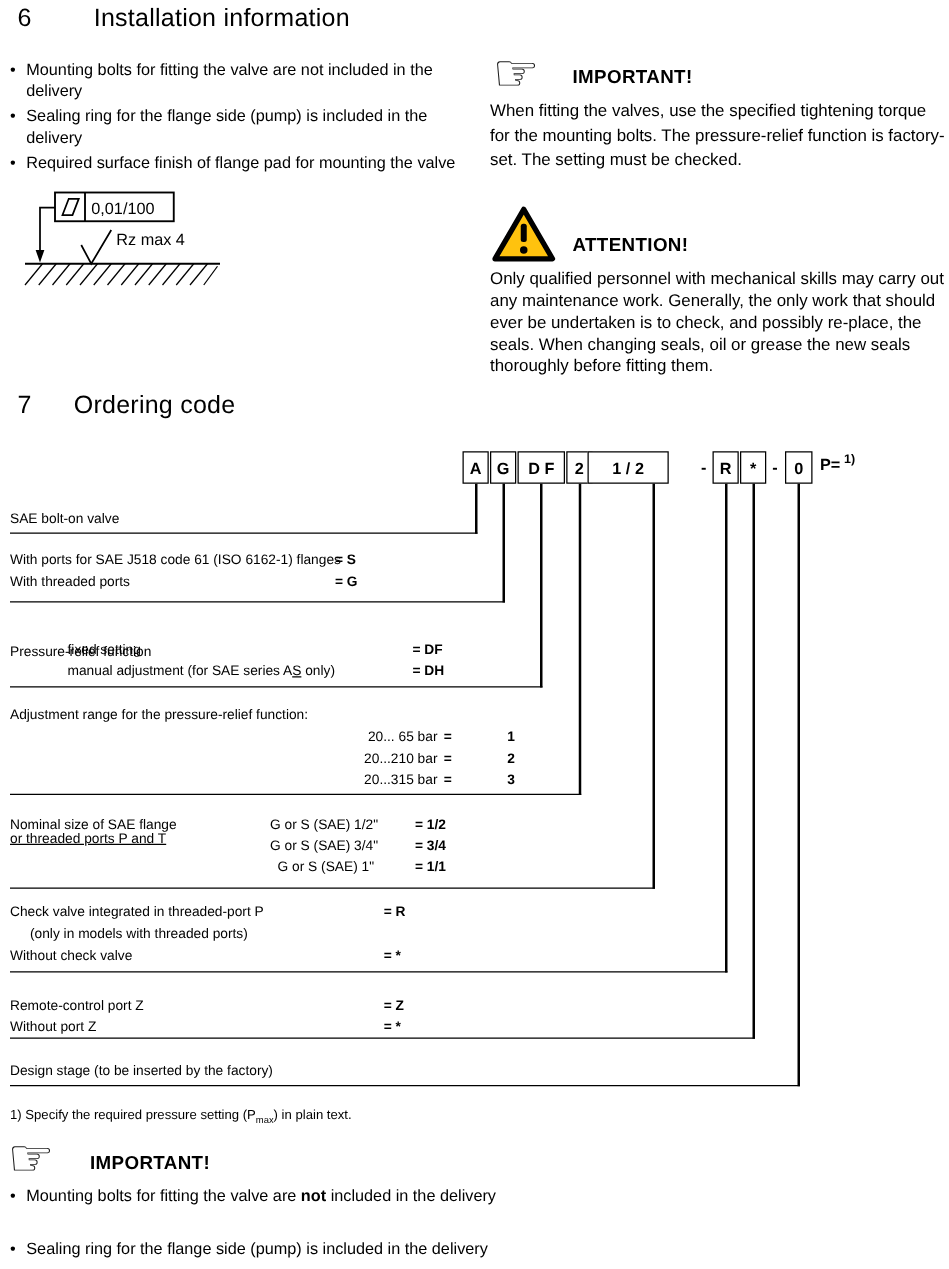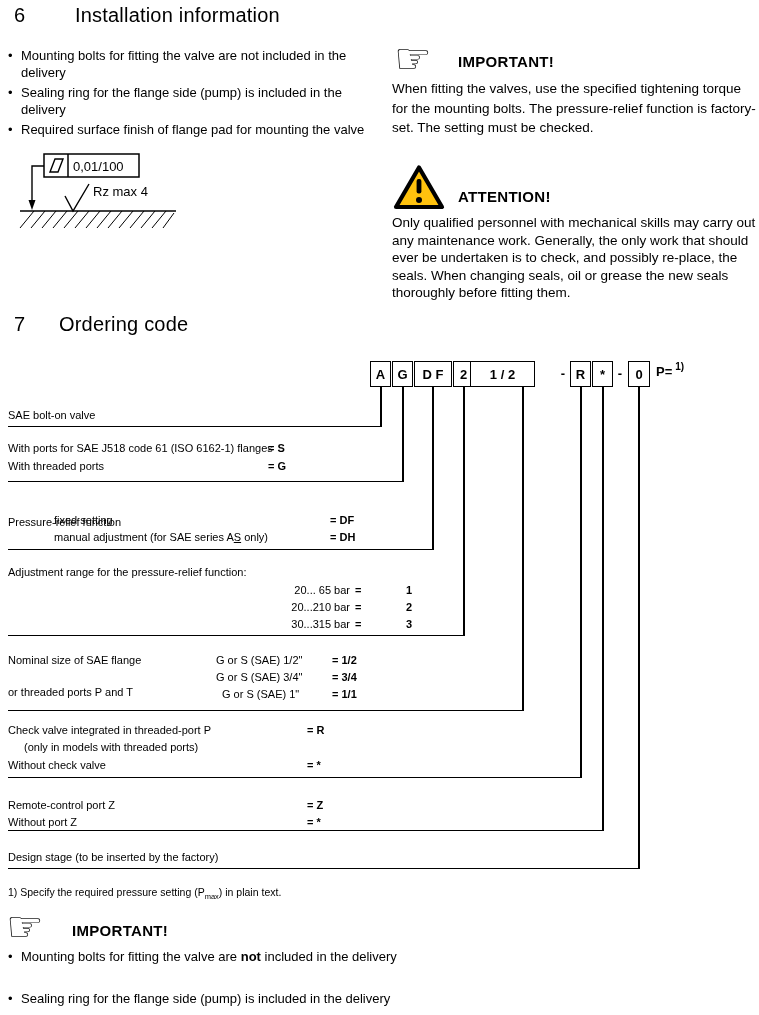--- a/index.html
+++ b/index.html
@@ -138,28 +138,28 @@
     <div class="abs lbl" style="left:54px;top:175px;"><span>manual adjustment (for SAE series A</span><span style="text-decoration:underline;">S</span><span> only)</span></div>
     <div class="abs val" style="left:330px;top:175px;">= DH</div>
 
     <div class="abs lbl" style="left:8px;top:210px;">Adjustment range for the pressure-relief function:</div>
     <div class="abs lbl ralign" style="left:268px;top:228px;width:82px;">20...  65 bar</div>
     <div class="abs val" style="left:355px;top:228px;">=</div>
     <div class="abs val ralign" style="left:390px;top:228px;width:22px;">1</div>
     <div class="abs lbl ralign" style="left:268px;top:245px;width:82px;">20...210 bar</div>
     <div class="abs val" style="left:355px;top:245px;">=</div>
     <div class="abs val ralign" style="left:390px;top:245px;width:22px;">2</div>
-    <div class="abs lbl ralign" style="left:268px;top:262px;width:82px;">30...315 bar</div>
+    <div class="abs lbl ralign" style="left:268px;top:262px;width:82px;">20...315 bar</div>
     <div class="abs val" style="left:355px;top:262px;">=</div>
     <div class="abs val ralign" style="left:390px;top:262px;width:22px;">3</div>
 
     <div class="abs lbl" style="left:8px;top:298px;">Nominal size of SAE flange</div>
     <div class="abs lbl" style="left:216px;top:298px;">G or S (SAE)  1/2"</div>
     <div class="abs val" style="left:332px;top:298px;">= 1/2</div>
-    <div class="abs lbl" style="left:8px;top:330px;">or threaded ports P and T</div>
+    <div class="abs lbl" style="left:8px;top:309px;text-decoration:underline;">or threaded ports P and T</div>
     <div class="abs lbl" style="left:216px;top:315px;">G or S (SAE)  3/4"</div>
     <div class="abs val" style="left:332px;top:315px;">= 3/4</div>
     <div class="abs lbl" style="left:222px;top:332px;">G or S (SAE)   1"</div>
     <div class="abs val" style="left:332px;top:332px;">= 1/1</div>
 
     <div class="abs lbl" style="left:8px;top:368px;">Check valve integrated in threaded-port P</div>
     <div class="abs val" style="left:307px;top:368px;">= R</div>
     <div class="abs lbl" style="left:24px;top:385px;">(only in models with threaded ports)</div>
     <div class="abs lbl" style="left:8px;top:403px;">Without check valve</div>
     <div class="abs val" style="left:307px;top:403px;">= *</div>

